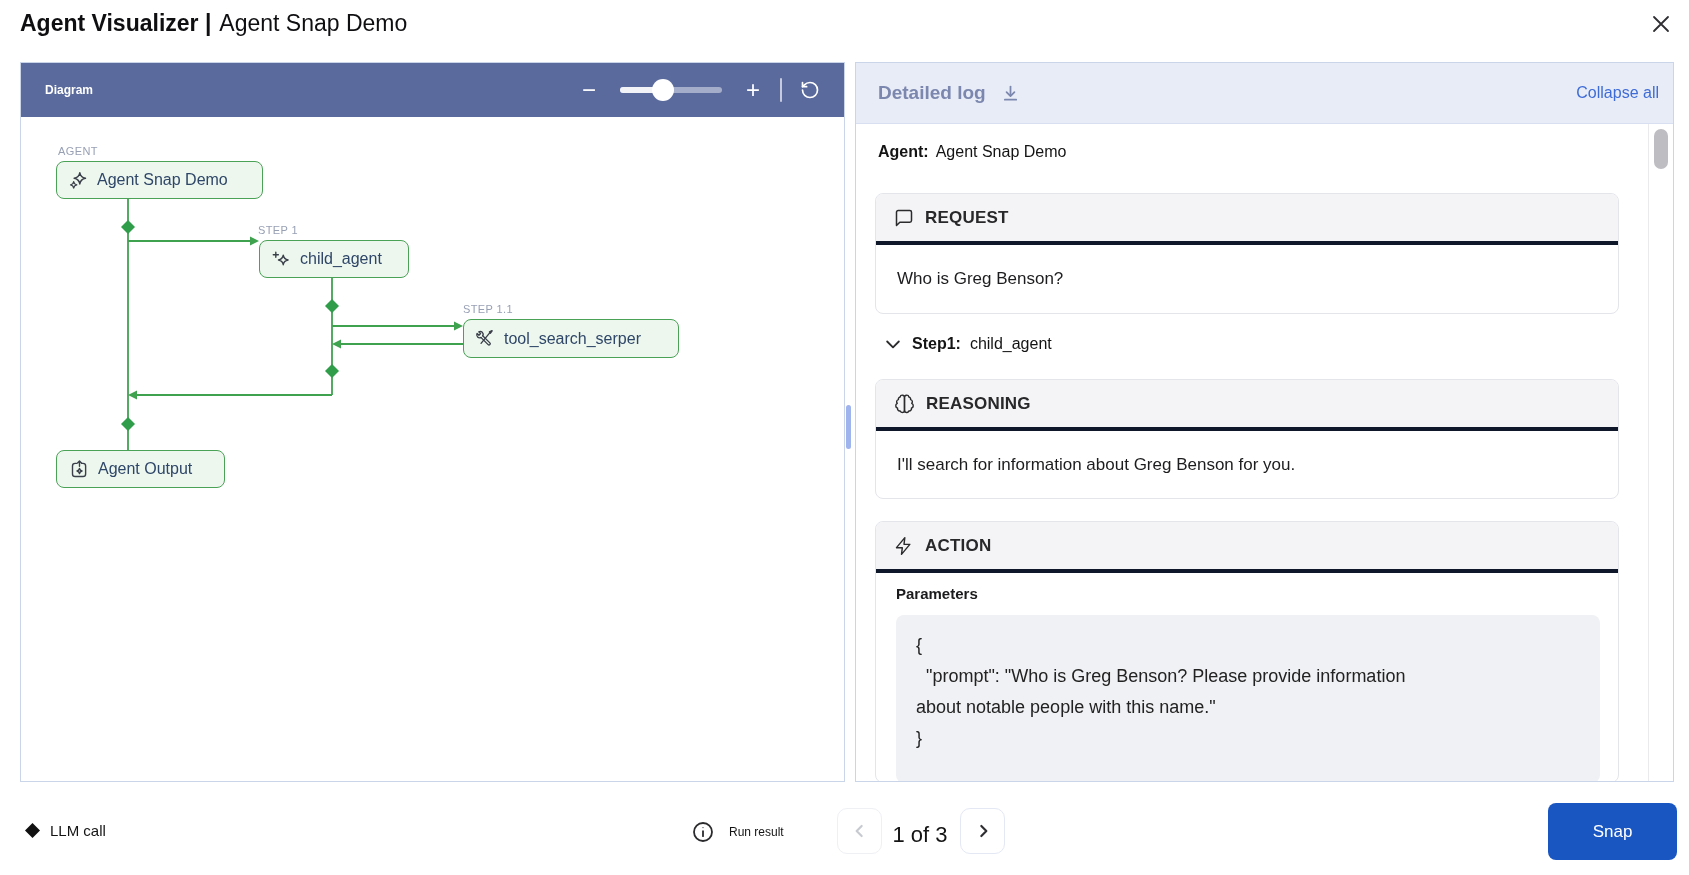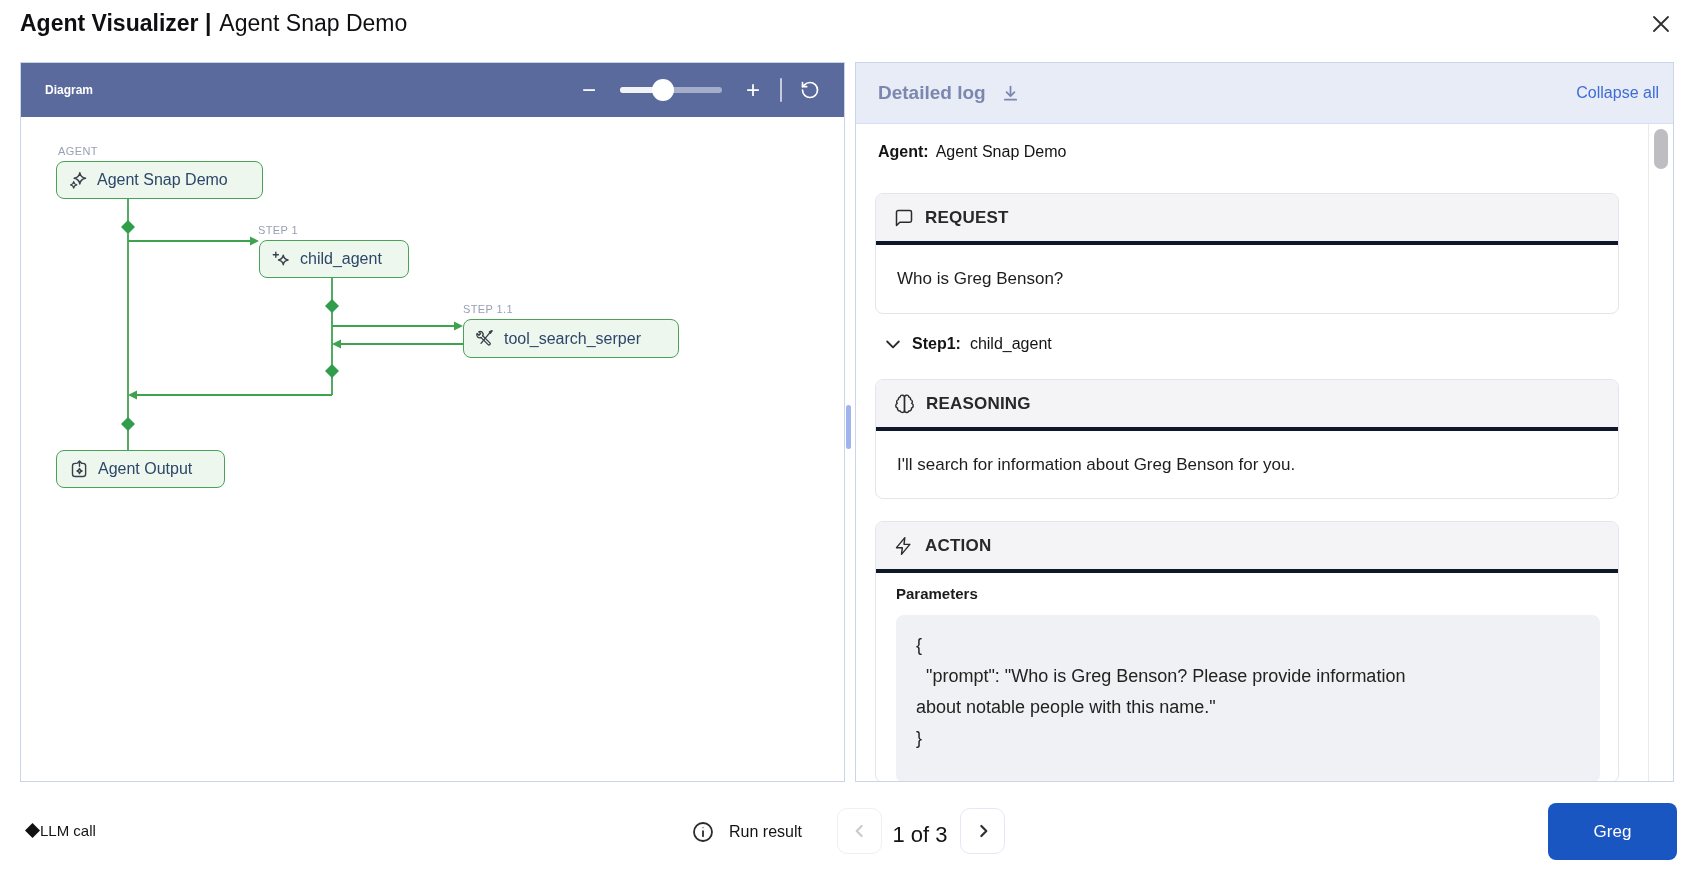--- a/index.html
+++ b/index.html
@@ -56,22 +56,22 @@
   .step-row { position:absolute; left:27px; top:271px; display:flex; align-items:center; gap:9px; font-size:16px; color:#141414; cursor:pointer; }
   .step-row b { font-weight:700; }
 
   .params-label { position:absolute; left:20px; top:63px; font-size:15px; font-weight:700; color:#1b1b1d; }
   .code-block { position:absolute; left:20px; top:93px; width:704px; height:168px; background:#F0F1F4; border-radius:8px; padding:15px 20px; font-size:18px; line-height:31px; color:#222; white-space:pre; font-family:"Liberation Sans", sans-serif; }
 
   .log-scrollbar { position:absolute; right:0; top:61px; bottom:0; width:25px; background:#fff; border-left:1px solid #EAEAED; }
   .log-scroll-thumb { position:absolute; left:5px; top:5px; width:14px; height:40px; background:#BDBDC2; border-radius:7px; cursor:pointer; }
 
   
-  .legend { position:absolute; left:25px; top:822px; display:flex; align-items:center; font-size:15px; color:#141414; }
-  .run-result { position:absolute; left:691px; top:820px; display:flex; align-items:center; gap:14px; font-size:16px; color:#141414; }
+  .legend { position:absolute; left:25px; top:822px; display:flex; align-items:center; gap:10px; font-size:15px; color:#141414; }
+  .run-result { position:absolute; left:691px; top:820px; display:flex; align-items:center; gap:14px; font-size:12px; color:#141414; }
   .page-btn { position:absolute; top:808px; width:45px; height:46px; border-radius:10px; background:#fff; display:flex; align-items:center; justify-content:center; cursor:pointer; }
   .page-prev { left:837px; border:1.5px solid #EFF0F4; }
   .page-next { left:960px; border:1.5px solid #E4E8F4; }
   .page-text { position:absolute; left:888px; top:822px; width:64px; text-align:center; font-size:22px; color:#141414; }
   .done-btn { position:absolute; left:1548px; top:803px; width:129px; height:57px; border:none; border-radius:8px; background:#1A56C2; color:#fff; font-size:17px; font-weight:500; font-family:"Liberation Sans", sans-serif; cursor:pointer; }
 </style>
 </head>
 <body>
 
 <div class="app">
@@ -258,15 +258,15 @@
         <path d="m14 6-6 6 6 6"></path>
       </svg>
   </div>
   <span class="page-text">1 of 3</span>
   <div class="page-btn page-next">
     <svg width="20" height="20" viewBox="0 0 24 24" fill="none" stroke="#2F2F33" stroke-width="2.6" stroke-linecap="round" stroke-linejoin="round">
         <path d="m10 6 6 6-6 6"></path>
       </svg>
   </div>
 
-  <button class="done-btn">Greg</button>
+  <button class="done-btn">Snap</button>
 
 </div>
 
 </body></html>

